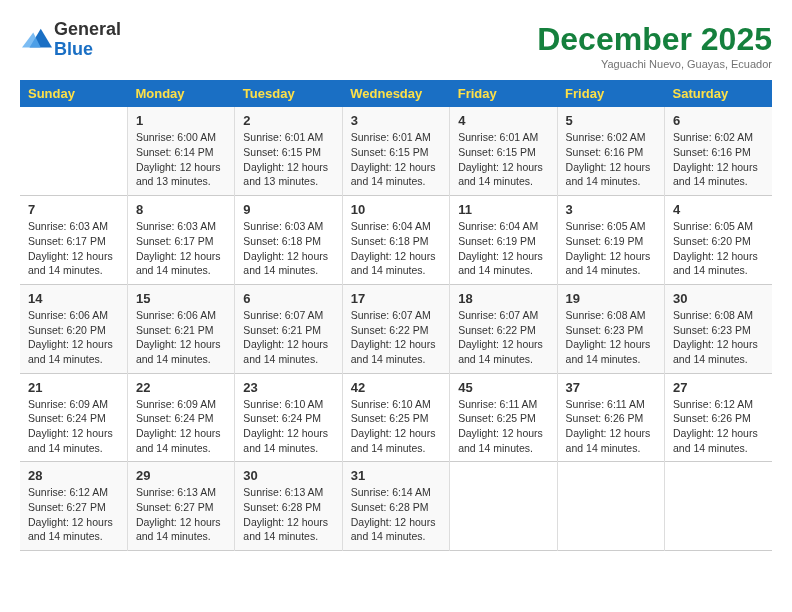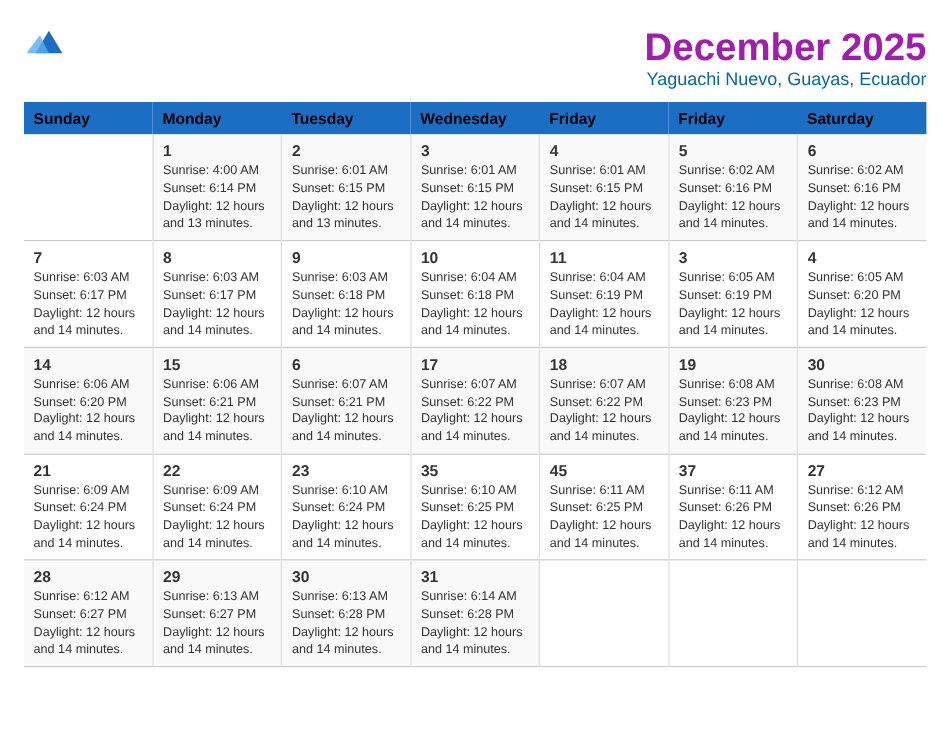--- a/index.html
+++ b/index.html
@@ -32,35 +32,35 @@
       width: 30px;
       height: 30px;
       margin-left: 2px;
     }
     .title-block {
       text-align: right;
     }
     .month-title {
       font-size: 32px;
       font-weight: bold;
-      color: #a21caf;
+      color: #15803d;
       line-height: 1.2;
     }
     .subtitle {
-      font-size: 15px;
-      color: #0369a1;
+      font-size: 11px;
+      color: #737373;
     }
     table {
       width: 100%;
       border-collapse: collapse;
       table-layout: fixed;
     }
     thead tr th {
       background-color: #1a6fc4;
-      color: #000000;
+      color: #fde047;
       text-align: left;
       padding: 6px 8px;
       font-size: 13px;
       font-weight: bold;
     }
     tbody tr {
       border-bottom: 1px solid #ccc;
     }
     tbody td {
       vertical-align: top;
@@ -89,20 +89,26 @@
 </head>
 <body>
 
 <div class="header">
   <div class="logo">
     <div>
       <svg class="logo-icon" viewBox="0 0 40 35" xmlns="http://www.w3.org/2000/svg">
         <polygon points="10,30 25,5 40,30" fill="#1a6fc4"></polygon>
         <polygon points="0,30 15,10 25,30" fill="#5aabf0" opacity="0.8"></polygon>
       </svg>
+    </div>
+    <div>
+      <div class="logo-text">
+        <span class="logo-general">General</span><br>
+        <span class="logo-blue">Blue</span>
+      </div>
     </div>
   </div>
   <div class="title-block">
     <div class="month-title">December 2025</div>
     <div class="subtitle">Yaguachi Nuevo, Guayas, Ecuador</div>
   </div>
 </div>
 
 <table>
   <thead>
@@ -114,21 +120,21 @@
       <th>Friday</th>
       <th>Friday</th>
       <th>Saturday</th>
     </tr>
   </thead>
   <tbody id="calendar-body">
   <tr>
         <td class="empty-cell"></td>
         <td>
           <span class="day-number">1</span>
-          <div class="day-info" style="white-space: pre-line;">Sunrise: 4:00 AM
+          <div class="day-info" style="white-space: pre-line;">Sunrise: 6:00 AM
 Sunset: 6:14 PM
 Daylight: 12 hours
 and 13 minutes.</div>
         </td>
         <td>
           <span class="day-number">2</span>
           <div class="day-info" style="white-space: pre-line;">Sunrise: 6:01 AM
 Sunset: 6:15 PM
 Daylight: 12 hours
 and 13 minutes.</div>
@@ -280,21 +286,21 @@
 and 14 minutes.</div>
         </td>
         <td>
           <span class="day-number">23</span>
           <div class="day-info" style="white-space: pre-line;">Sunrise: 6:10 AM
 Sunset: 6:24 PM
 Daylight: 12 hours
 and 14 minutes.</div>
         </td>
         <td>
-          <span class="day-number">35</span>
+          <span class="day-number">42</span>
           <div class="day-info" style="white-space: pre-line;">Sunrise: 6:10 AM
 Sunset: 6:25 PM
 Daylight: 12 hours
 and 14 minutes.</div>
         </td>
         <td>
           <span class="day-number">45</span>
           <div class="day-info" style="white-space: pre-line;">Sunrise: 6:11 AM
 Sunset: 6:25 PM
 Daylight: 12 hours

